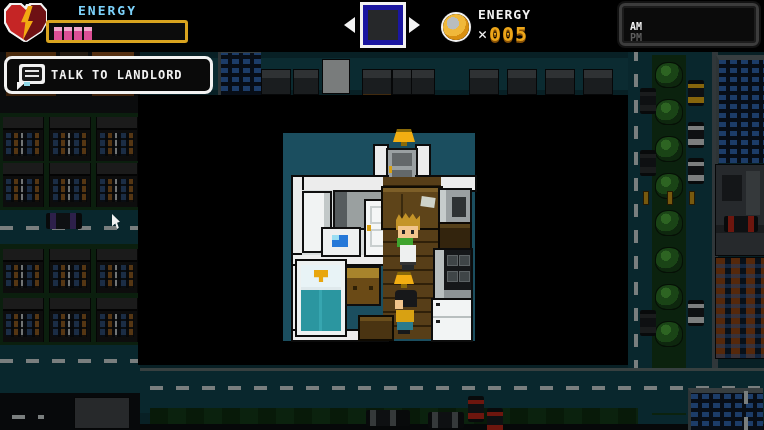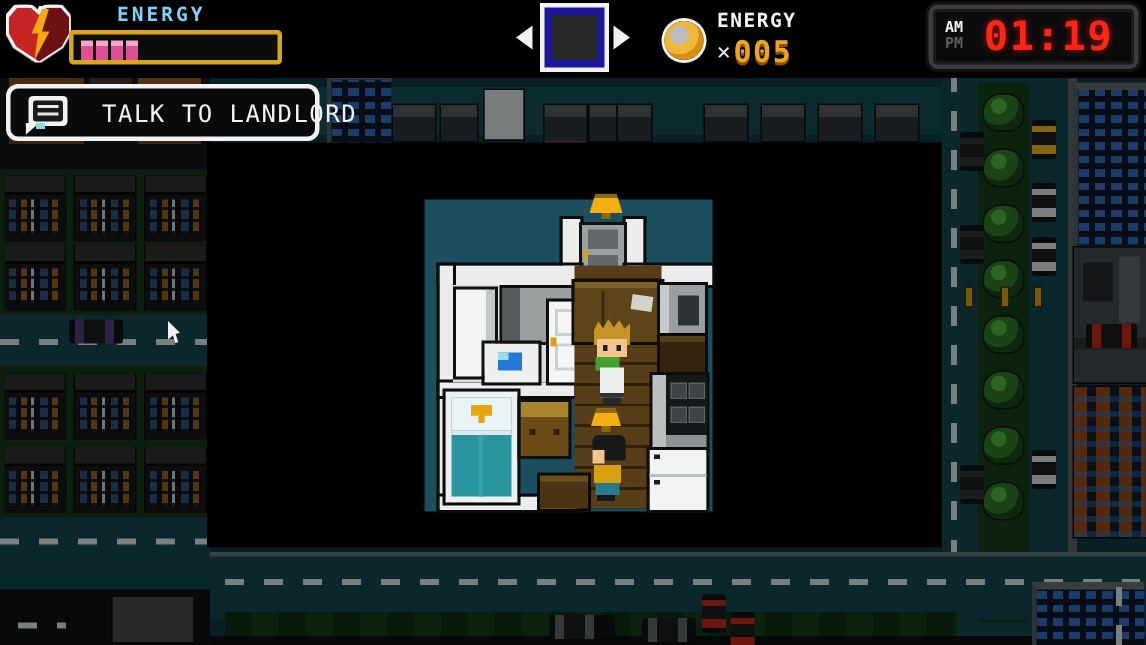--- a/index.html
+++ b/index.html
@@ -50,34 +50,34 @@
   .sel{position:absolute;left:360px;top:2px;width:40px;height:40px;border:3px solid #f2f2f2;background:#1a16a0}
   .sel-inner{position:absolute;inset:5px;background:#26282a}
   .coin{position:absolute;left:443px;top:14px;width:26px;height:26px;border-radius:50%;
     background:radial-gradient(circle at 38% 36%,#b9bdbd 0 26%,#f0b83a 27% 55%,#d88f10 56% 80%,#8a5a10 81%);
     box-shadow:0 0 0 2px #f2f2f2,0 0 0 3px #0a0a0a}
   .money-label{position:absolute;left:478px;top:7px;font-weight:bold;font-size:13px;letter-spacing:1px;color:#f2f2f2}
   .money-row{position:absolute;left:478px;top:22px;display:flex;align-items:center}
   .money-x{font-weight:bold;font-size:15px;color:#f2f2f2;margin-right:2px}
   .money-val{font-weight:bold;font-size:20px;letter-spacing:1px;color:#eda619;text-shadow:0 2px 0 #8a5206}
   .clock{position:absolute;left:619px;top:3px;width:140px;height:43px;background:#0b0b0b;border:3px solid #3c3c3c;border-radius:6px;
-    box-sizing:border-box;box-shadow:0 0 0 2px #121212,inset 0 0 0 2px #1c1c1c;display:flex;align-items:center}
+    box-sizing:border-box;box-shadow:0 0 0 2px #121212,inset 0 0 0 2px #1c1c1c;display:flex;align-items:flex-end}
   .meridiem{margin-left:8px;display:flex;flex-direction:column;gap:1px;font-weight:bold;font-size:10px;line-height:10px}
   .am{color:#f2f2f2}.pm{color:#5e5e5e}
   .time{flex:1;text-align:center;font-weight:bold;font-size:27px;color:#ff2416;letter-spacing:1px;text-shadow:0 0 5px rgba(255,40,10,.55)}
   
   .prompt{position:absolute;left:4px;top:56px;width:209px;height:38px;background:#0a0a0a;border:3px solid #f2f2f2;border-radius:8px;
     box-sizing:border-box;z-index:30;display:flex;align-items:center;cursor:pointer}
   .bubble{position:absolute;left:12px;top:5px;width:26px;height:20px;background:#f2f2f2;border-radius:3px}
   .bubble-inner{position:absolute;inset:3px;background:#1a1a1a;border-radius:2px}
   .bubble-inner::before,.bubble-inner::after{content:"";position:absolute;left:3px;right:3px;height:2px;background:#e8e8e8}
   .bubble-inner::before{top:3px}.bubble-inner::after{top:8px}
   .bubble-tail{position:absolute;left:10px;top:23px;width:9px;height:8px;background:#f2f2f2;clip-path:polygon(0 0,100% 0,0 100%)}
   .bubble-accent{position:absolute;left:17px;top:23px;width:6px;height:4px;background:#8fd8e8}
-  .prompt-label{margin-left:61px;font-weight:normal;font-size:16px;letter-spacing:1px;color:#f2f2f2;white-space:nowrap}
+  .prompt-label{margin-left:44px;font-weight:bold;font-size:12px;letter-spacing:1px;color:#f2f2f2;white-space:nowrap}
   .cursor{position:absolute;left:112px;top:214px;width:11px;height:15px;background:#f2f2f2;z-index:12;
     clip-path:polygon(0 0,0 82%,30% 64%,46% 100%,62% 92%,46% 58%,72% 52%);filter:drop-shadow(0 0 1px #000)}
 </style>
 </head>
 <body>
 
 <div class="stage">
 
   <div class="city">
 
@@ -314,21 +314,20 @@
     <div class="money-row">
       <span class="money-x">✕</span>
       <span class="money-val">005</span>
     </div>
 
     <div class="clock">
       <div class="meridiem">
         <span class="am">AM</span>
         <span class="pm">PM</span>
       </div>
-      <div class="time">01:19</div>
     </div>
   </div>
 
   <div class="prompt">
     <div class="bubble">
       <div class="bubble-inner"></div>
     </div>
     <div class="bubble-tail"></div>
     <div class="bubble-accent"></div>
     <span class="prompt-label">TALK TO LANDLORD</span>

